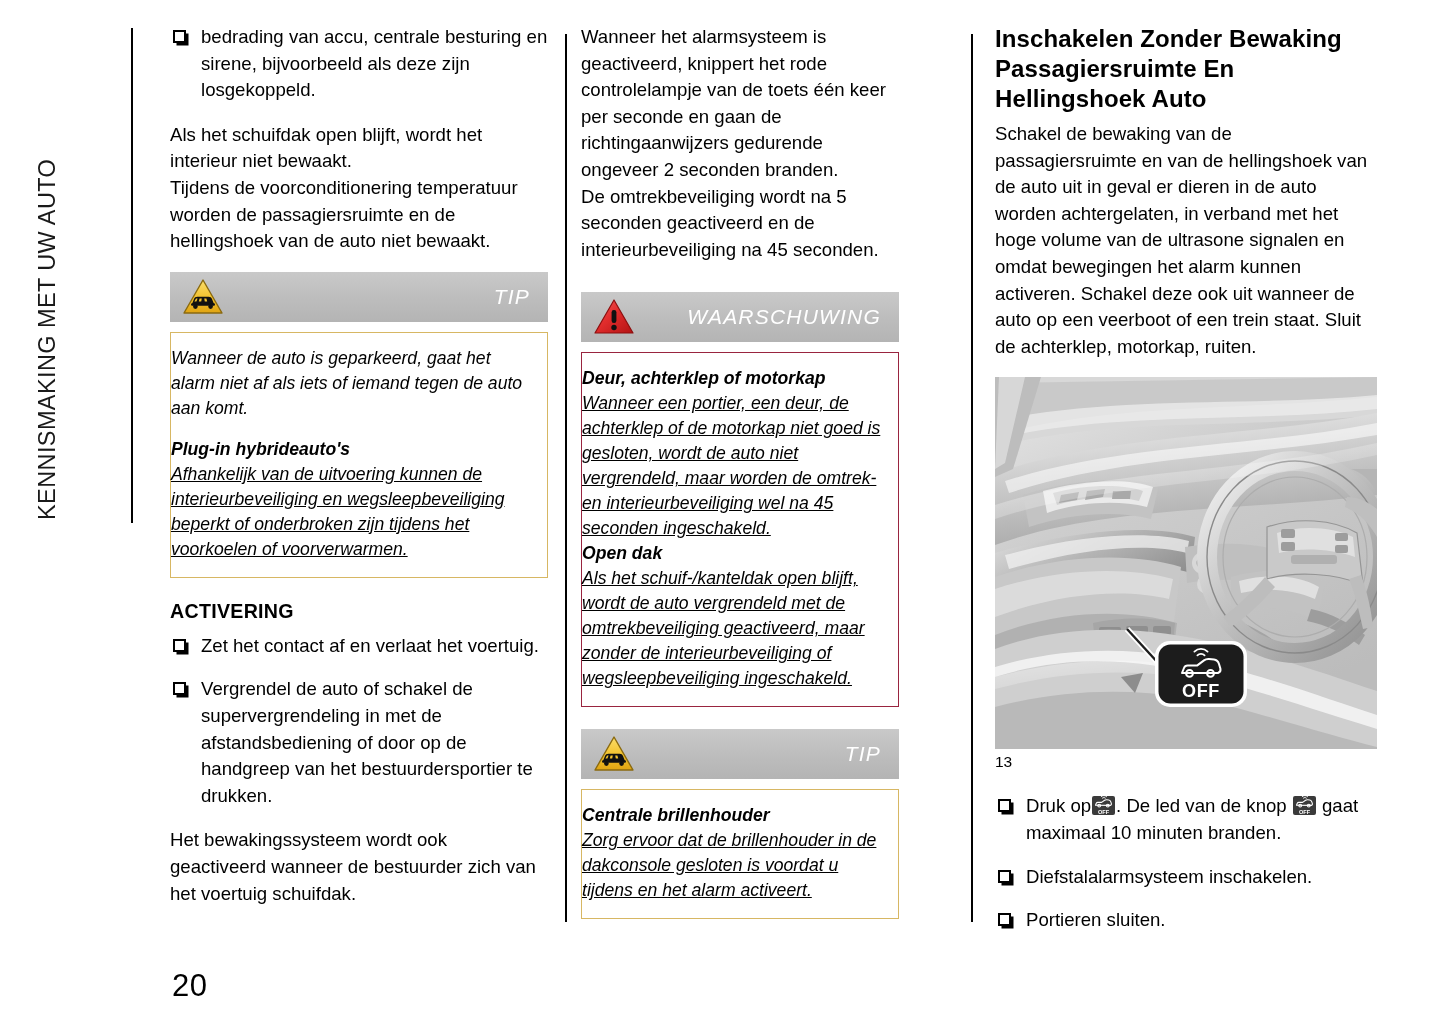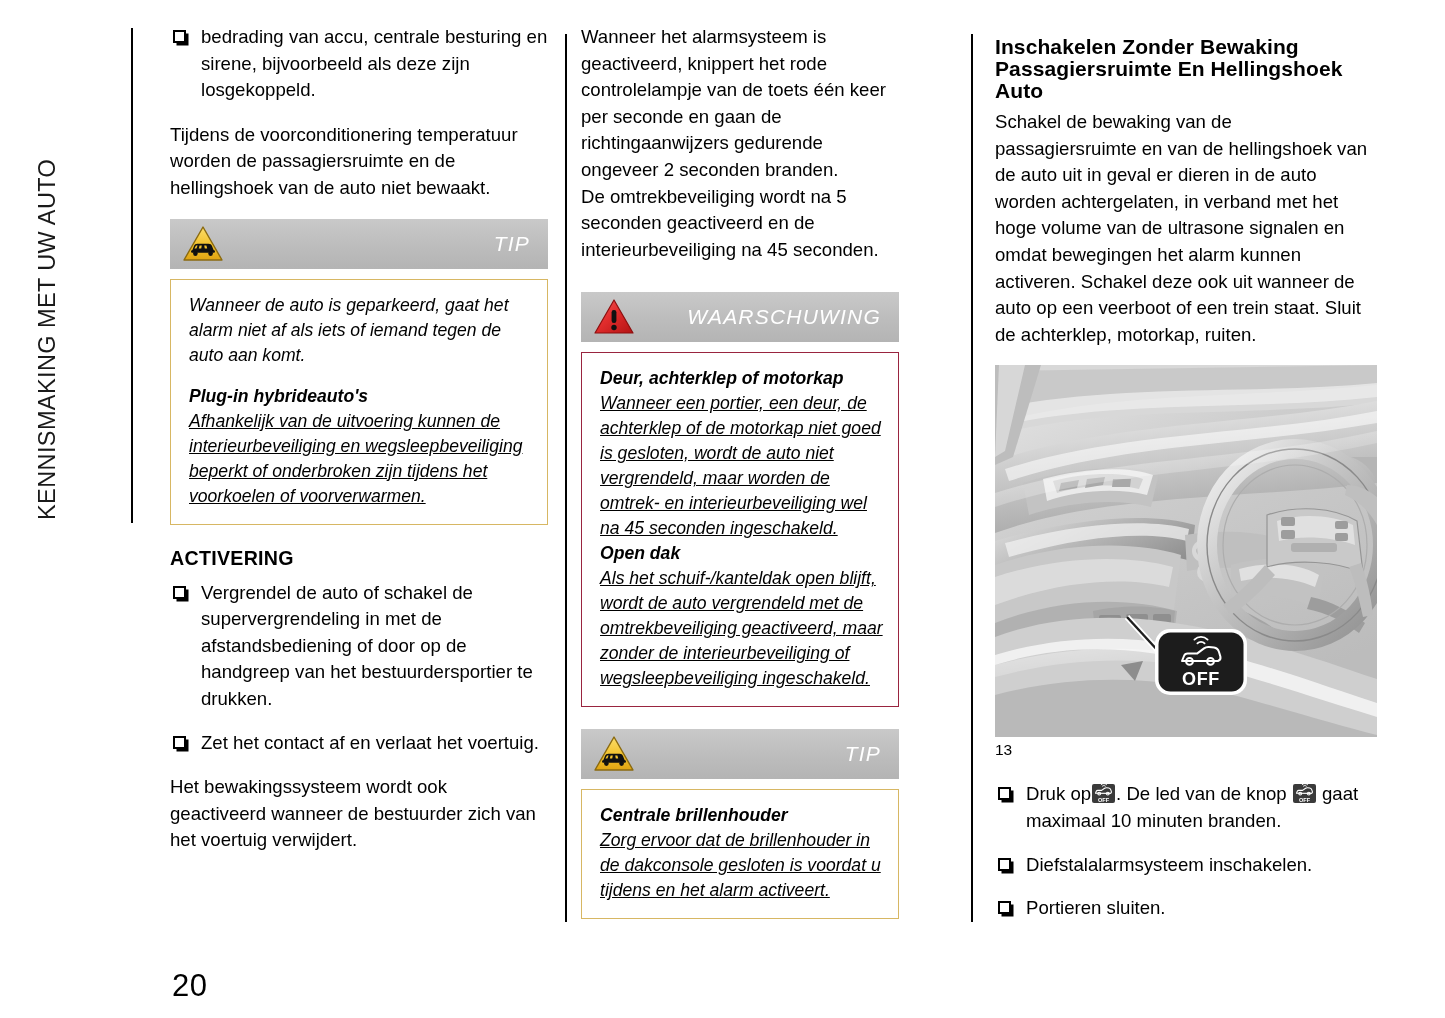--- a/index.html
+++ b/index.html
@@ -69,23 +69,23 @@
   
   p.body {
     margin: 0 0 17px 0;
     font-size: 18.6px;
     line-height: 26.6px;
     color: #000;
   }
   p.body.tight { margin-bottom: 0; }
 
   h2.heading {
-    margin: 12px 0 7px 0;
-    font-size: 21px;
-    line-height: 22px;
+    margin: 0 0 7px 0;
+    font-size: 24px;
+    line-height: 30px;
     font-weight: bold;
     letter-spacing: 0.1px;
   }
   h2.section {
     margin: 22px 0 10px 0;
     font-size: 19.6px;
     font-weight: bold;
     letter-spacing: 0.3px;
   }
 
@@ -137,21 +137,21 @@
     width: 58px;
     display: flex;
     align-items: center;
     justify-content: center;
     margin-left: 4px;
   }
 
   
   .callout-body {
     border: 1.6px solid #d7b763;
-    padding: 13px 14px 15px 18px;
+    padding: 13px 14px 15px 0;
     font-style: italic;
     font-size: 17.6px;
     line-height: 25px;
   }
   .callout-body.warn {
     border-color: #99243f;
   }
   .callout-body p { margin: 0 0 16px 0; }
   .callout-body p:last-child { margin-bottom: 0; }
   .callout-body .sub {
@@ -221,20 +221,21 @@
 
     <ul class="bullets">
       <li>
         <span class="sq"></span>
         <span>bedrading van accu, centrale besturing en sirene, bijvoorbeeld als deze zijn losgekoppeld.</span>
       </li>
     </ul>
 
     <div class="spacer-18"></div>
 
+    <p class="body tight">Als het schuifdak open blijft, wordt het interieur niet bewaakt.</p>
     <p class="body">Tijdens de voorconditionering temperatuur worden de passagiersruimte en de hellingshoek van de auto niet bewaakt.</p>
 
     <div>
       <div class="callout-head">
         <div class="ico">
           <svg width="44" height="40" viewBox="0 0 44 40">
             <defs>
               <linearGradient id="ygrad1" x1="0" y1="0" x2="0" y2="1">
                 <stop offset="0%" stop-color="#fbdd6a"></stop>
                 <stop offset="55%" stop-color="#f2c12c"></stop>
@@ -262,31 +263,31 @@
           <p>Afhankelijk van de uitvoering kunnen de interieurbeveiliging en wegsleepbeveiliging beperkt of onderbroken zijn tijdens het voorkoelen of voorverwarmen.</p>
         </div>
       </div>
     </div>
 
     <h2 class="section">ACTIVERING</h2>
 
     <ul class="bullets">
       <li>
         <span class="sq"></span>
-        <span>Vergrendel de auto of schakel de supervergrendeling in met de afstandsbediening of door op de handgreep van het bestuurdersportier te drukken.</span>
+        <span>Zet het contact af en verlaat het voertuig.</span>
       </li>
       <li>
         <span class="sq"></span>
-        <span>Zet het contact af en verlaat het voertuig.</span>
+        <span>Vergrendel de auto of schakel de supervergrendeling in met de afstandsbediening of door op de handgreep van het bestuurdersportier te drukken.</span>
       </li>
     </ul>
 
     <div class="spacer-18"></div>
 
-    <p class="body">Het bewakingssysteem wordt ook geactiveerd wanneer de bestuurder zich van het voertuig verwijdert.</p>
+    <p class="body">Het bewakingssysteem wordt ook geactiveerd wanneer de bestuurder zich van het voertuig schuifdak.</p>
   </div>
 
   <div class="col" id="col-2">
 
     <p class="body tight">Wanneer het alarmsysteem is geactiveerd, knippert het rode controlelampje van de toets één keer per seconde en gaan de richtingaanwijzers gedurende ongeveer 2 seconden branden.</p>
     <p class="body">De omtrekbeveiliging wordt na 5 seconden geactiveerd en de interieurbeveiliging na 45 seconden.</p>
 
     <div class="spacer-12"></div>
 
     <div>

